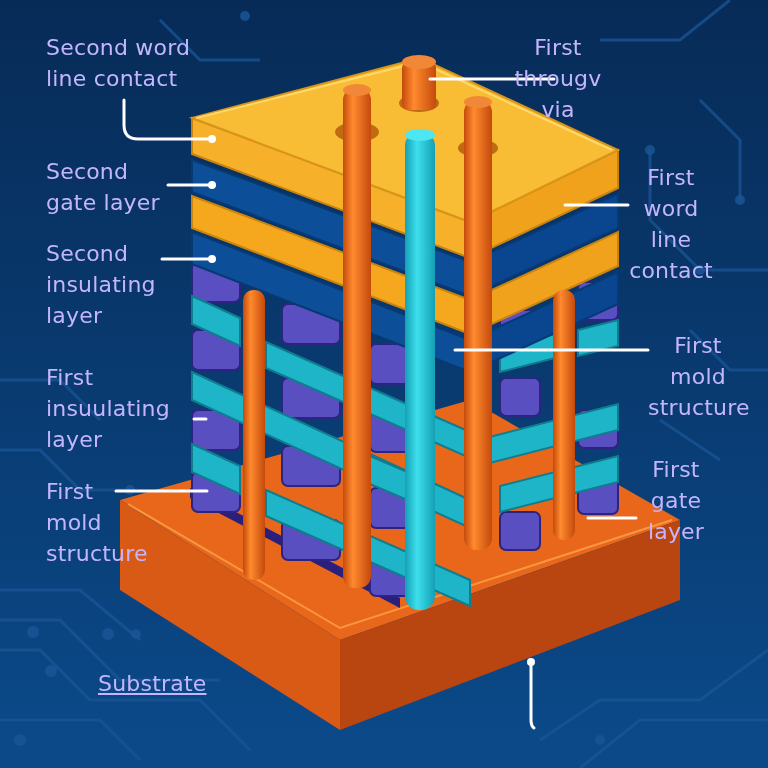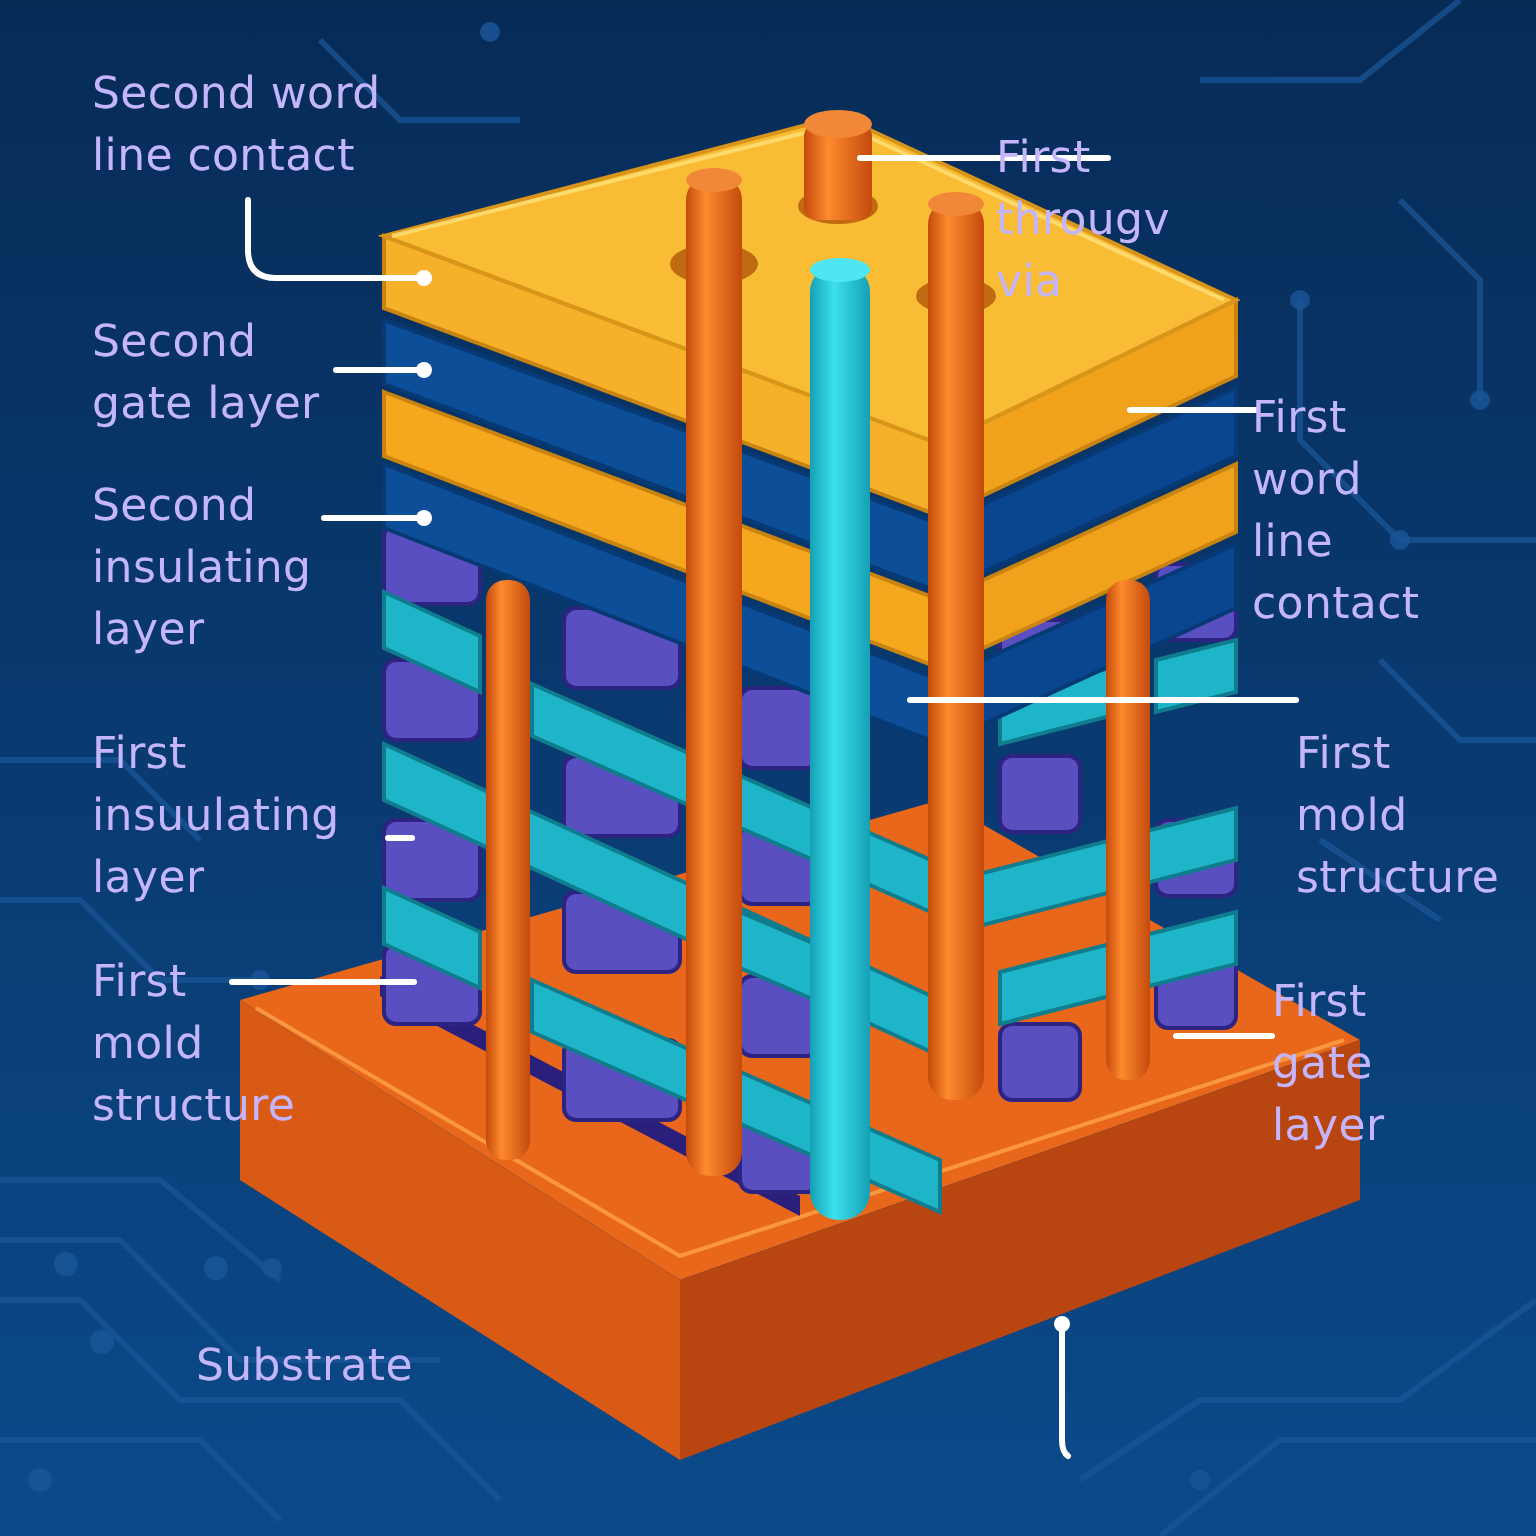--- a/index.html
+++ b/index.html
@@ -1,20 +1,20 @@
 <!DOCTYPE html>
 <html><head>
 <meta charset="utf-8">
 <style>
   html, body { margin: 0; padding: 0; }
   body { width: 768px; height: 768px; overflow: hidden; background: #0a3a72; font-family: "DejaVu Sans", "Liberation Sans", sans-serif; }
   #stage { position: relative; width: 768px; height: 768px; }
   #diagram { position: absolute; left: 0; top: 0; width: 768px; height: 768px; }
   .label { position: absolute; color: #c4b5fd; font-size: 22px; line-height: 31px; letter-spacing: 0.2px; white-space: pre-line; }
-  .label.right { text-align: left; margin-top: 32px; }
+  .label.right { text-align: center; }
 </style>
 </head>
 <body>
 
 <div id="stage">
   <svg id="diagram" viewBox="0 0 768 768">
     <defs>
       <linearGradient id="bgGrad" x1="0" y1="0" x2="0" y2="1">
         <stop offset="0" stop-color="#072b57"></stop>
         <stop offset="1" stop-color="#0b4a8a"></stop>
@@ -192,14 +192,14 @@
   <div class="label right" style="left:626px; top:162px; width:90px;">First
 word
 line
 contact</div>
   <div class="label right" style="left:648px; top:330px; width:100px;">First
 mold
 structure</div>
   <div class="label right" style="left:636px; top:454px; width:80px;">First
 gate
 layer</div>
-  <div class="label" style="left:98px; top:668px;">Substrate</div>
+  <div class="label" style="left:98px; top:668px;text-decoration:underline;">Substrate</div>
 </div>
 
 </body></html>

